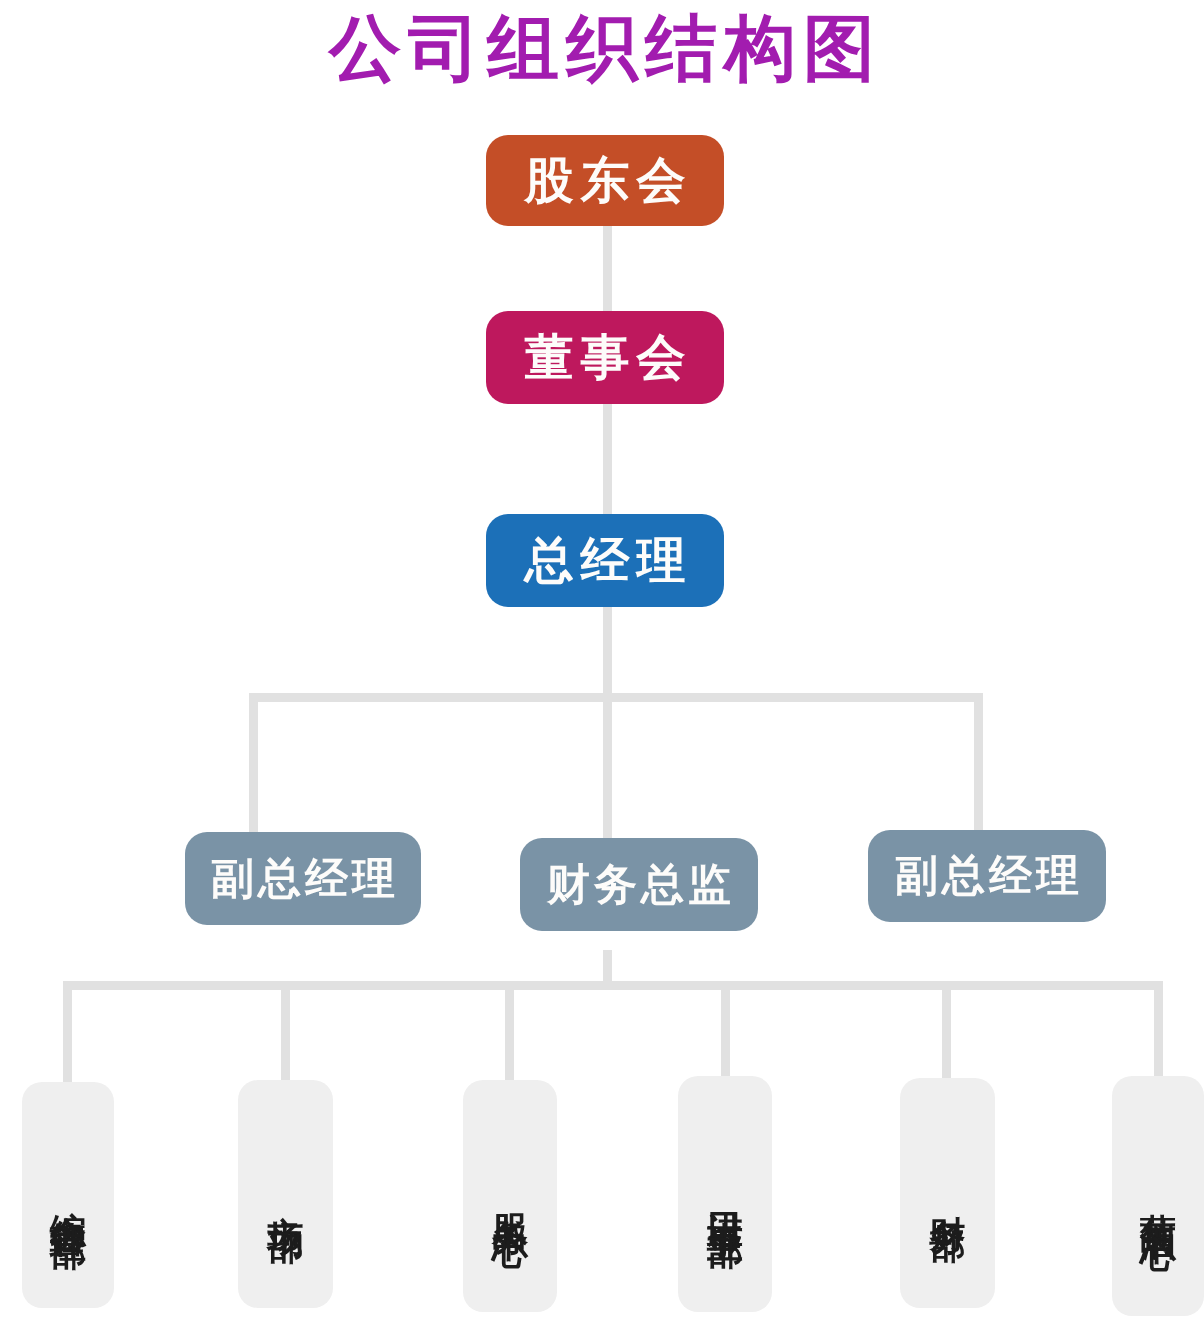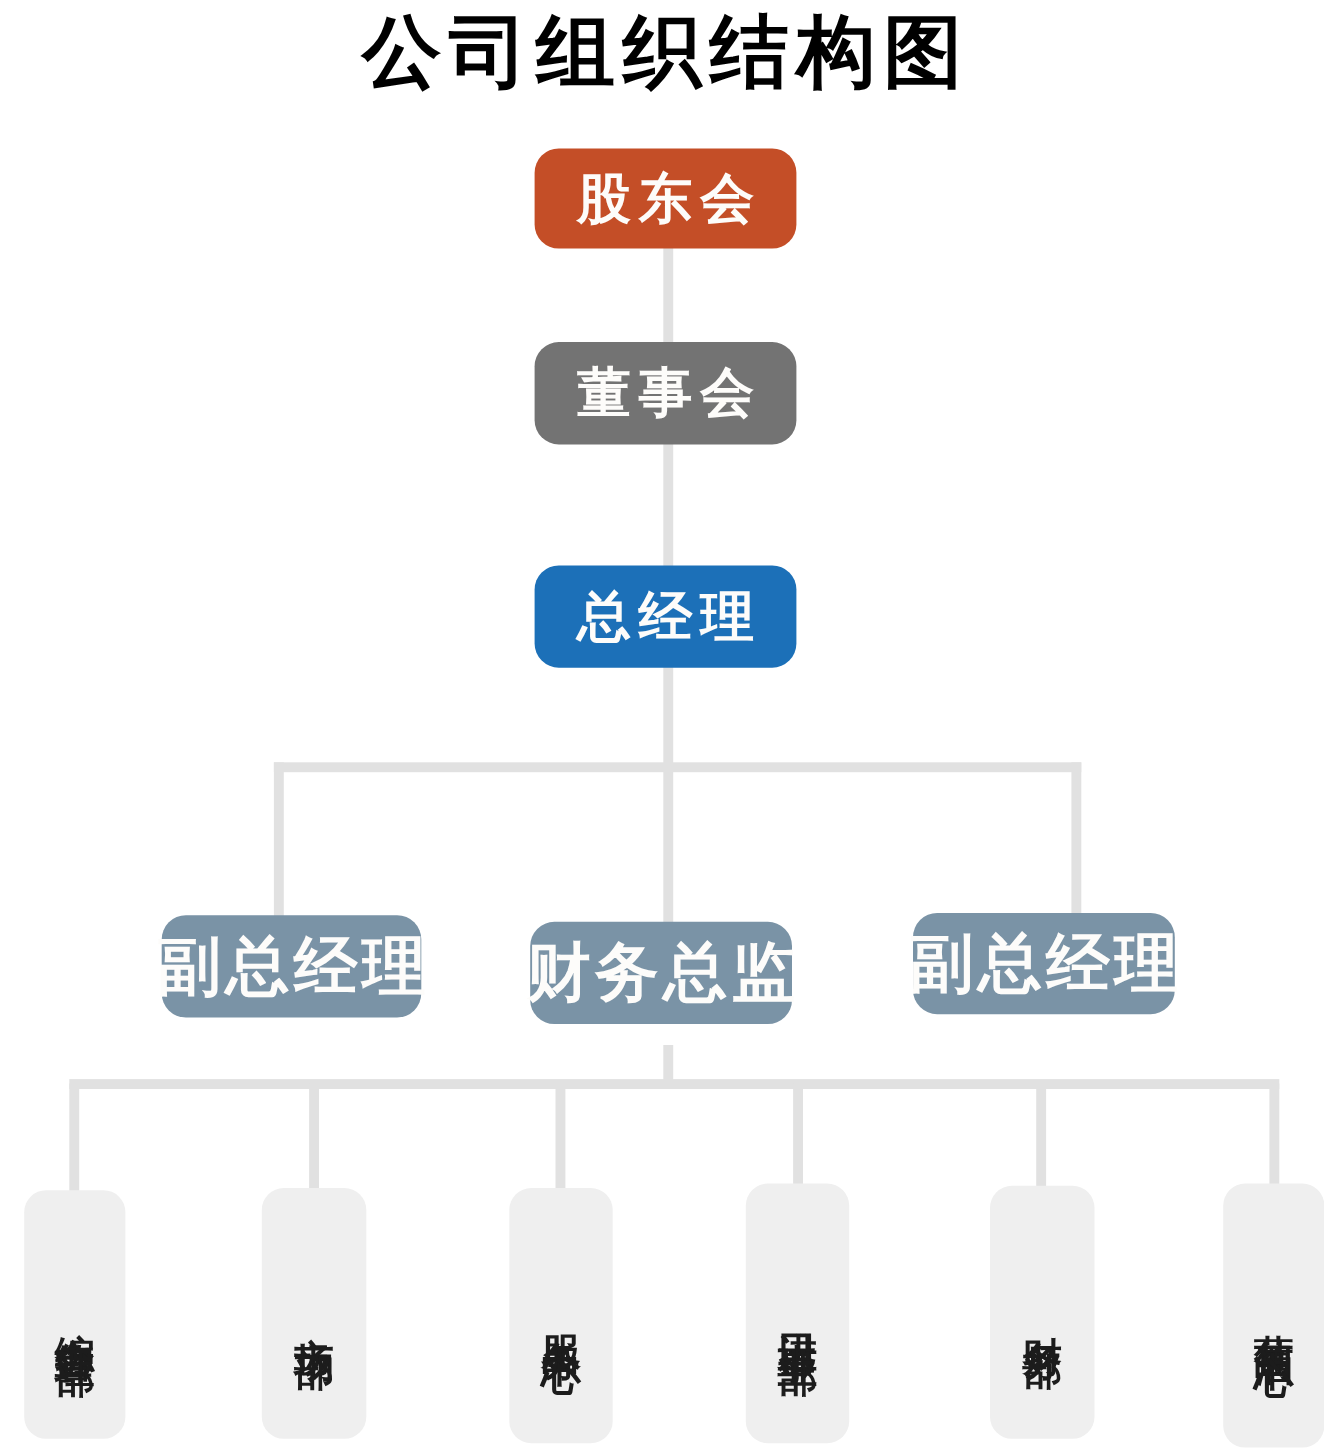--- a/index.html
+++ b/index.html
@@ -22,58 +22,58 @@
   }
   .line{position:absolute;z-index:1;}
   .node{
     position:absolute;z-index:2;
     display:flex;align-items:center;justify-content:center;
     border-radius:22px;
     font-weight:700;
     white-space:nowrap;
   }
   .node.lvl-top{font-size:49px;letter-spacing:7px;text-indent:7px;}
-  .node.lvl-mid{font-size:58px;letter-spacing:4px;text-indent:4px;}
+  .node.lvl-mid{font-size:43px;letter-spacing:4px;text-indent:4px;margin-left:38px;}
   .dept{
     position:absolute;z-index:2;
     display:flex;align-items:center;justify-content:center;
     border-radius:20px;
   }
   .dept-label{
     writing-mode:vertical-rl;
     text-orientation:upright;
     font-size:36px;
     font-weight:700;
     letter-spacing:5px;
     line-height:1;
   }
 </style>
 </head>
 <body>
 
 <div class="canvas">
 
-  <h1 class="title" style="color: #000000;">公司组织结构图</h1>
+  <h1 class="title" style="color: #a21caf;">公司组织结构图</h1>
 
   <div class="line" style="left: 603px; top: 222px; width: 9px; height: 618px; background-color: rgb(225, 225, 225);"></div>
   <div class="line" style="left: 249px; top: 693px; width: 734px; height: 9px; background-color: rgb(225, 225, 225);"></div>
   <div class="line" style="left: 249px; top: 693px; width: 9px; height: 145px; background-color: rgb(225, 225, 225);"></div>
   <div class="line" style="left: 974px; top: 693px; width: 9px; height: 142px; background-color: rgb(225, 225, 225);"></div>
   <div class="line" style="left: 603px; top: 950px; width: 9px; height: 40px; background-color: rgb(225, 225, 225);"></div>
   <div class="line" style="left: 63px; top: 981px; width: 1100px; height: 9px; background-color: rgb(225, 225, 225);"></div>
   <div class="line" style="left: 63px; top: 985px; width: 9px; height: 100px; background-color: rgb(225, 225, 225);"></div>
   <div class="line" style="left: 281px; top: 985px; width: 9px; height: 100px; background-color: rgb(225, 225, 225);"></div>
   <div class="line" style="left: 505px; top: 985px; width: 9px; height: 100px; background-color: rgb(225, 225, 225);"></div>
   <div class="line" style="left: 721px; top: 985px; width: 9px; height: 100px; background-color: rgb(225, 225, 225);"></div>
   <div class="line" style="left: 942px; top: 985px; width: 9px; height: 100px; background-color: rgb(225, 225, 225);"></div>
   <div class="line" style="left: 1154px; top: 985px; width: 9px; height: 100px; background-color: rgb(225, 225, 225);"></div>
 
   <div class="node lvl-top" style="left: 486px; top: 135px; width: 238px; height: 91px; background-color: rgb(196, 78, 39); color: rgb(253, 252, 250);">股东会</div>
 
-  <div class="node lvl-top" style="left: 486px; top: 311px; width: 238px; height: 93px; background-color: #737373; color: rgb(253, 252, 250);">董事会</div>
+  <div class="node lvl-top" style="left: 486px; top: 311px; width: 238px; height: 93px; background-color: #be185d; color: rgb(253, 252, 250);">董事会</div>
 
   <div class="node lvl-top" style="left: 486px; top: 514px; width: 238px; height: 93px; background-color: rgb(28, 112, 184); color: rgb(253, 252, 250);">总经理</div>
 
   <div class="node lvl-mid" style="left: 147px; top: 832px; width: 236px; height: 93px; background-color: rgb(122, 147, 166); color: rgb(253, 252, 250);">副总经理</div>
 
   <div class="node lvl-mid" style="left: 482px; top: 838px; width: 238px; height: 93px; background-color: rgb(122, 147, 166); color: rgb(253, 252, 250);">财务总监</div>
 
   <div class="node lvl-mid" style="left: 830px; top: 830px; width: 238px; height: 92px; background-color: rgb(122, 147, 166); color: rgb(253, 252, 250);">副总经理</div>
 
   <div class="dept" style="left: 22px; top: 1082px; width: 92px; height: 226px; background-color: rgb(239, 239, 239);">

